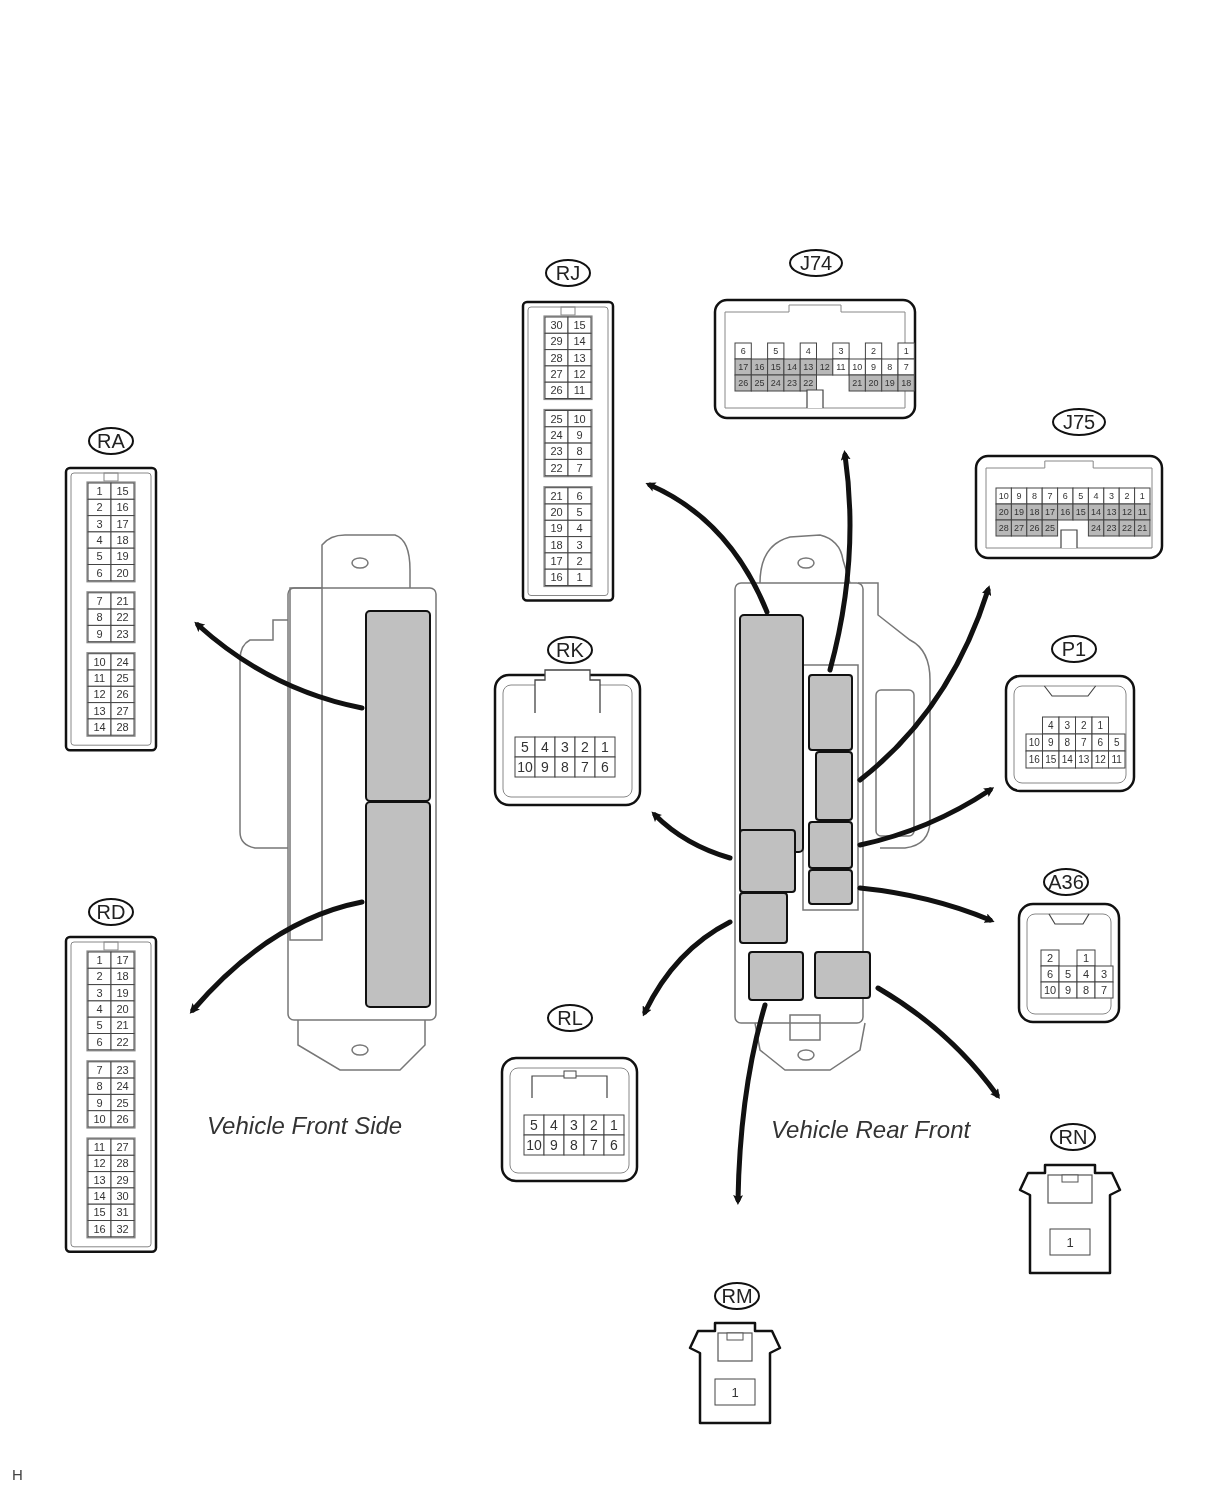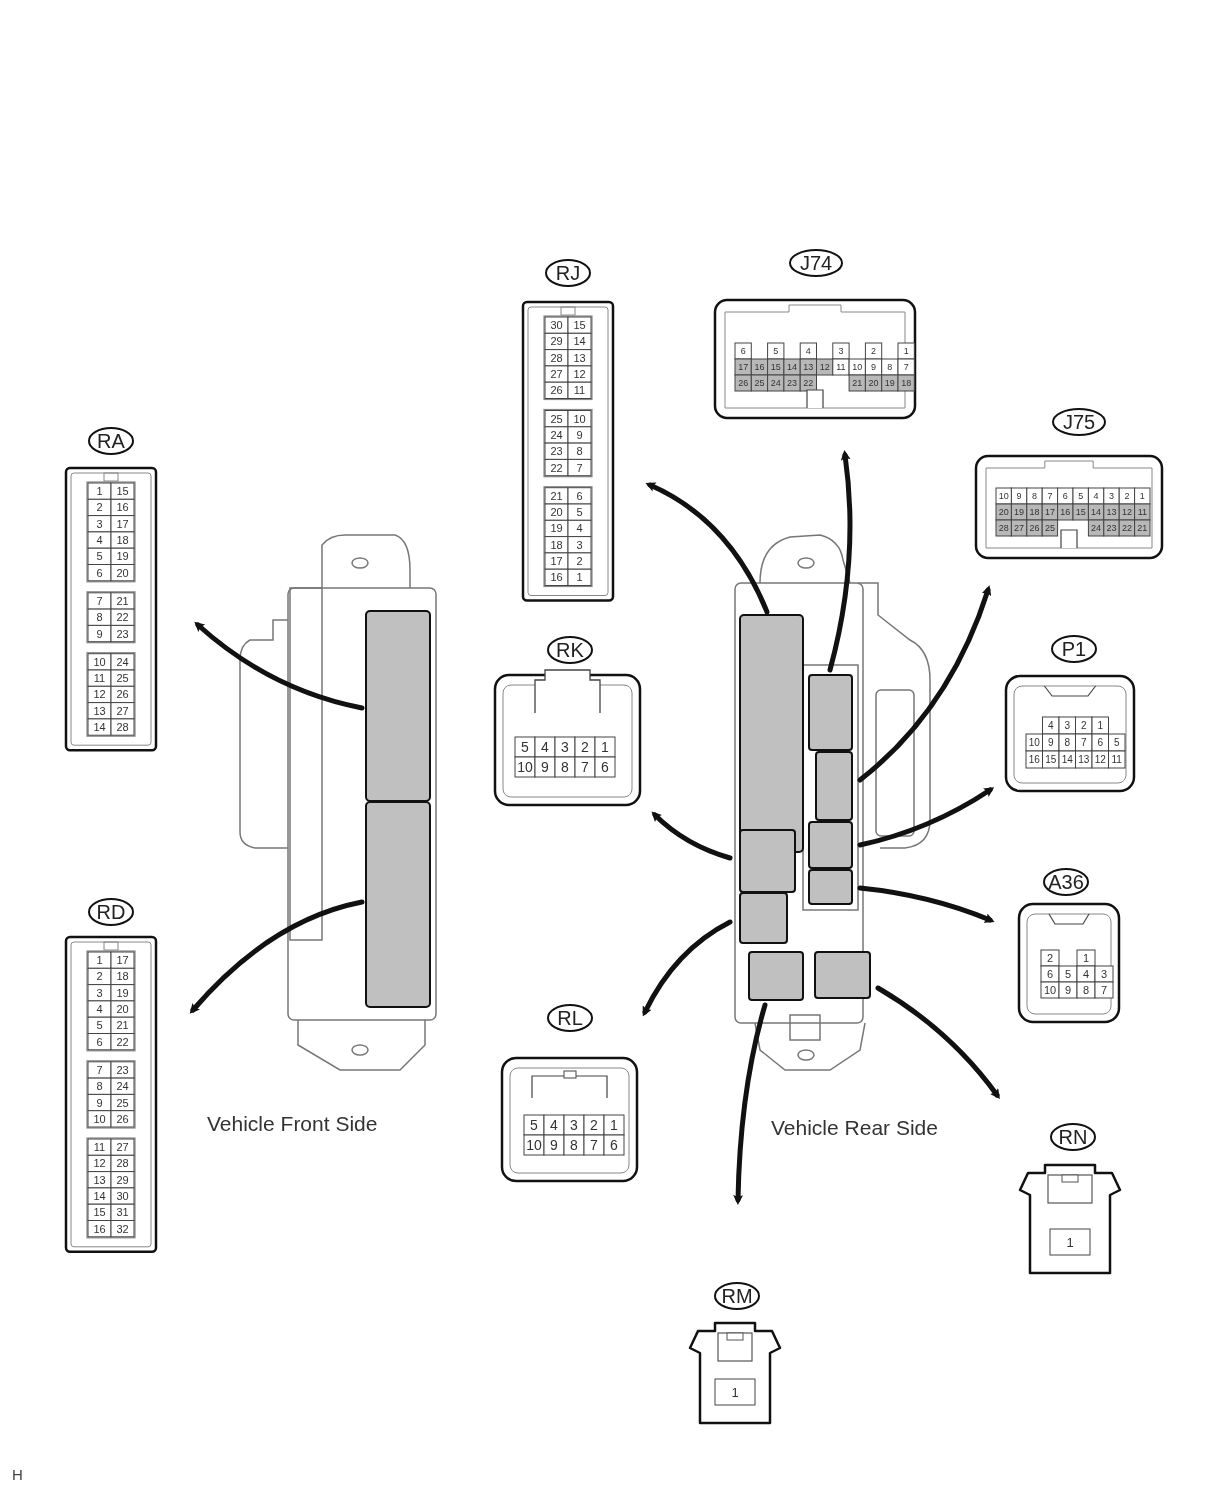--- a/index.html
+++ b/index.html
@@ -1,21 +1,21 @@
 <!DOCTYPE html>
 <html><head>
 <meta charset="utf-8">
 <style>
   html, body { margin: 0; padding: 0; background: #ffffff; }
   body { width: 1208px; height: 1496px; position: relative; overflow: hidden;
          font-family: "Liberation Sans", sans-serif; }
   #stage { position: absolute; left: 0; top: 0; }
   .lbl { font-family: "Liberation Sans", sans-serif; fill: #222; }
   .pin-text { font-family: "Liberation Sans", sans-serif; fill: #333; }
-  .side-label { position: absolute; font-size: 21px; color: #333; font-family: "Liberation Sans", sans-serif; }
+  .side-label { position: absolute; font-size: 24px; color: #333; font-family: "Liberation Sans", sans-serif; font-style: italic; }
   .page-code { position: absolute; left: 12px; top: 1466px; font-size: 15px; color: #444; font-family: "Liberation Sans", sans-serif; }
 </style>
 </head>
 <body>
 
 <svg id="stage" width="1208" height="1496" viewBox="0 0 1208 1496" xmlns="http://www.w3.org/2000/svg">
   <defs>
     <marker id="arrowhead" markerWidth="10" markerHeight="10" refX="5" refY="5" orient="auto" markerUnits="userSpaceOnUse" viewBox="0 0 10 10">
       <path d="M0,0 L10,5 L0,10 L2,5 z" fill="#111"></path>
     </marker>
@@ -535,14 +535,14 @@
       <text x="737" y="1303" text-anchor="middle" font-size="20" class="lbl">RM</text>
       <path d="M700,1423 L700,1353 L690,1348 L698,1331 L715,1331 L715,1323 L755,1323 L755,1331 L772,1331 L780,1348 L770,1353 L770,1423 Z" fill="#fff" stroke="#111" stroke-width="2.5" stroke-linejoin="round"></path>
       <rect x="718" y="1333" width="34" height="28" fill="none" stroke="#555" stroke-width="1.2"></rect>
       <rect x="727" y="1333" width="16" height="7" fill="#fff" stroke="#555" stroke-width="1"></rect>
       <rect x="715" y="1379" width="40" height="26" fill="#fff" stroke="#444" stroke-width="1"></rect>
       <text x="735" y="1396.68" text-anchor="middle" font-size="13" class="pin-text">1</text>
     </g>
 </svg>
 
 <div class="side-label" style="left:207px; top:1112px;">Vehicle Front Side</div>
-<div class="side-label" style="left:771px; top:1116px;">Vehicle Rear Side</div>
+<div class="side-label" style="left:771px; top:1116px;">Vehicle Rear Front</div>
 <div class="page-code">H</div>
 
 </body></html>

